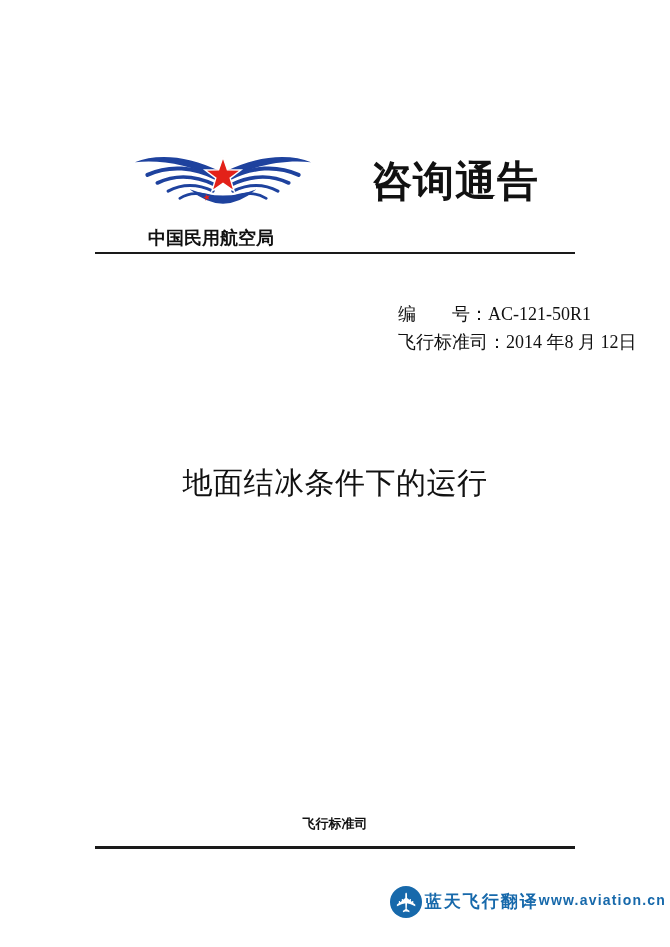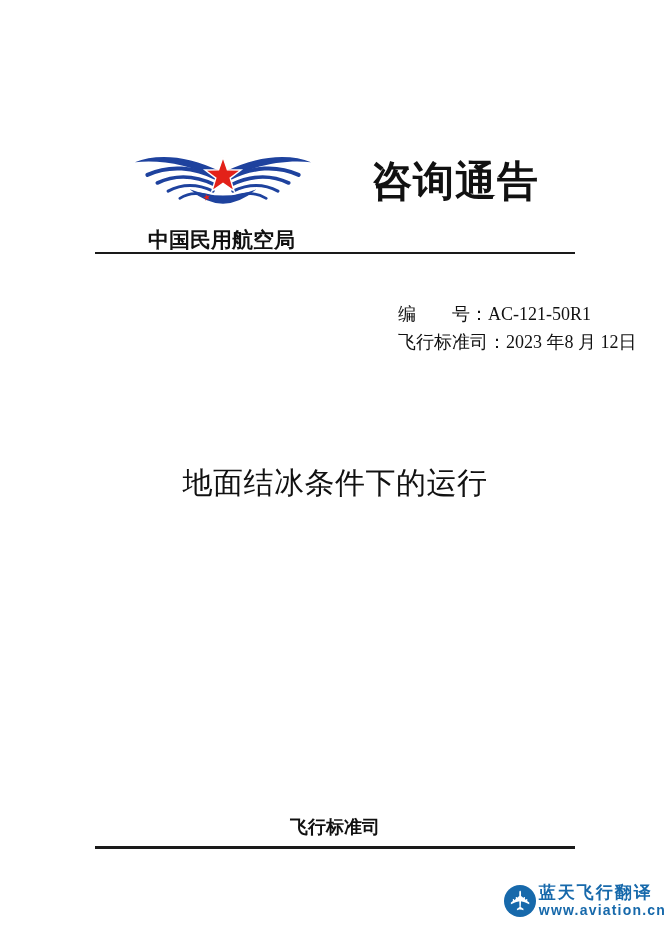--- a/index.html
+++ b/index.html
@@ -24,21 +24,21 @@
   }
   .doc-type{
     position:absolute;left:371px;top:158px;
     font-family:"Liberation Serif","DejaVu Serif",serif;
     font-size:41px;font-weight:600;line-height:1.15;
     letter-spacing:1px;white-space:nowrap;color:#111;
   }
   .agency{
     position:absolute;left:148px;top:226px;
     font-family:"Liberation Sans","DejaVu Sans",sans-serif;
-    font-size:21px;font-weight:700;white-space:nowrap;color:#111;
+    font-size:18px;font-weight:700;white-space:nowrap;color:#111;
   }
   .rule{
     position:absolute;left:95px;width:480px;background:#1a1a1a;
   }
   .rule-top{top:252px;height:2px;}
   .rule-bottom{top:846px;height:3px;}
   .meta{
     position:absolute;left:398px;top:300px;
     font-size:18px;line-height:28px;white-space:nowrap;color:#111;
   }
@@ -46,38 +46,38 @@
   .main-title{
     position:absolute;left:0;top:463px;width:670px;
     text-align:center;font-size:30px;letter-spacing:0.5px;
     font-family:Liberation Mono, monospace;
     white-space:nowrap;color:#111;
   }
   .department{
     position:absolute;left:0;top:815px;width:670px;
     text-align:center;
     font-family:"Liberation Sans","DejaVu Sans",sans-serif;
-    font-size:18px;font-weight:700;white-space:nowrap;color:#111;
+    font-size:13px;font-weight:700;white-space:nowrap;color:#111;
   }
   .watermark{
     position:absolute;right:4px;bottom:3px;
     display:flex;align-items:center;gap:3px;
   }
   .wm-icon{
     width:32px;height:32px;border-radius:50%;
     background:var(--wm-blue);
     display:flex;align-items:center;justify-content:center;
     flex:0 0 auto;overflow:hidden;
   }
   .wm-plane{
     color:#ffffff;font-size:27px;line-height:1;
     font-family:"DejaVu Sans",sans-serif;
     transform:rotate(-90deg);
   }
-  .wm-text{display:flex;flex-direction:column;align-items:flex-start;}
+  .wm-text{display:flex;flex-direction:row;align-items:flex-start;}
   .wm-brand{
     font-family:"Liberation Sans","DejaVu Sans",sans-serif;
     font-size:17px;font-weight:700;letter-spacing:2px;
     color:var(--wm-blue);line-height:1.1;white-space:nowrap;
   }
   .wm-url{
     font-family:"Liberation Sans","DejaVu Sans",sans-serif;
     font-size:14px;font-weight:600;letter-spacing:1.2px;
     color:var(--wm-blue);line-height:1.1;white-space:nowrap;
   }
@@ -110,21 +110,21 @@
   </div>
 
   <div class="doc-type">咨询通告</div>
 
   <div class="agency">中国民用航空局</div>
 
   <div class="rule rule-top"></div>
 
   <div class="meta">
     <span class="row"><span>编　　号：</span><span>AC-121-50R1</span></span>
-    <span class="row"><span>飞行标准司：</span><span>2023 年8 月 12日</span></span>
+    <span class="row"><span>飞行标准司：</span><span>2014 年8 月 12日</span></span>
   </div>
 
   <div class="main-title">地面结冰条件下的运行</div>
 
   <div class="department">飞行标准司</div>
 
   <div class="rule rule-bottom"></div>
 
   <div class="watermark">
     <div class="wm-icon">

